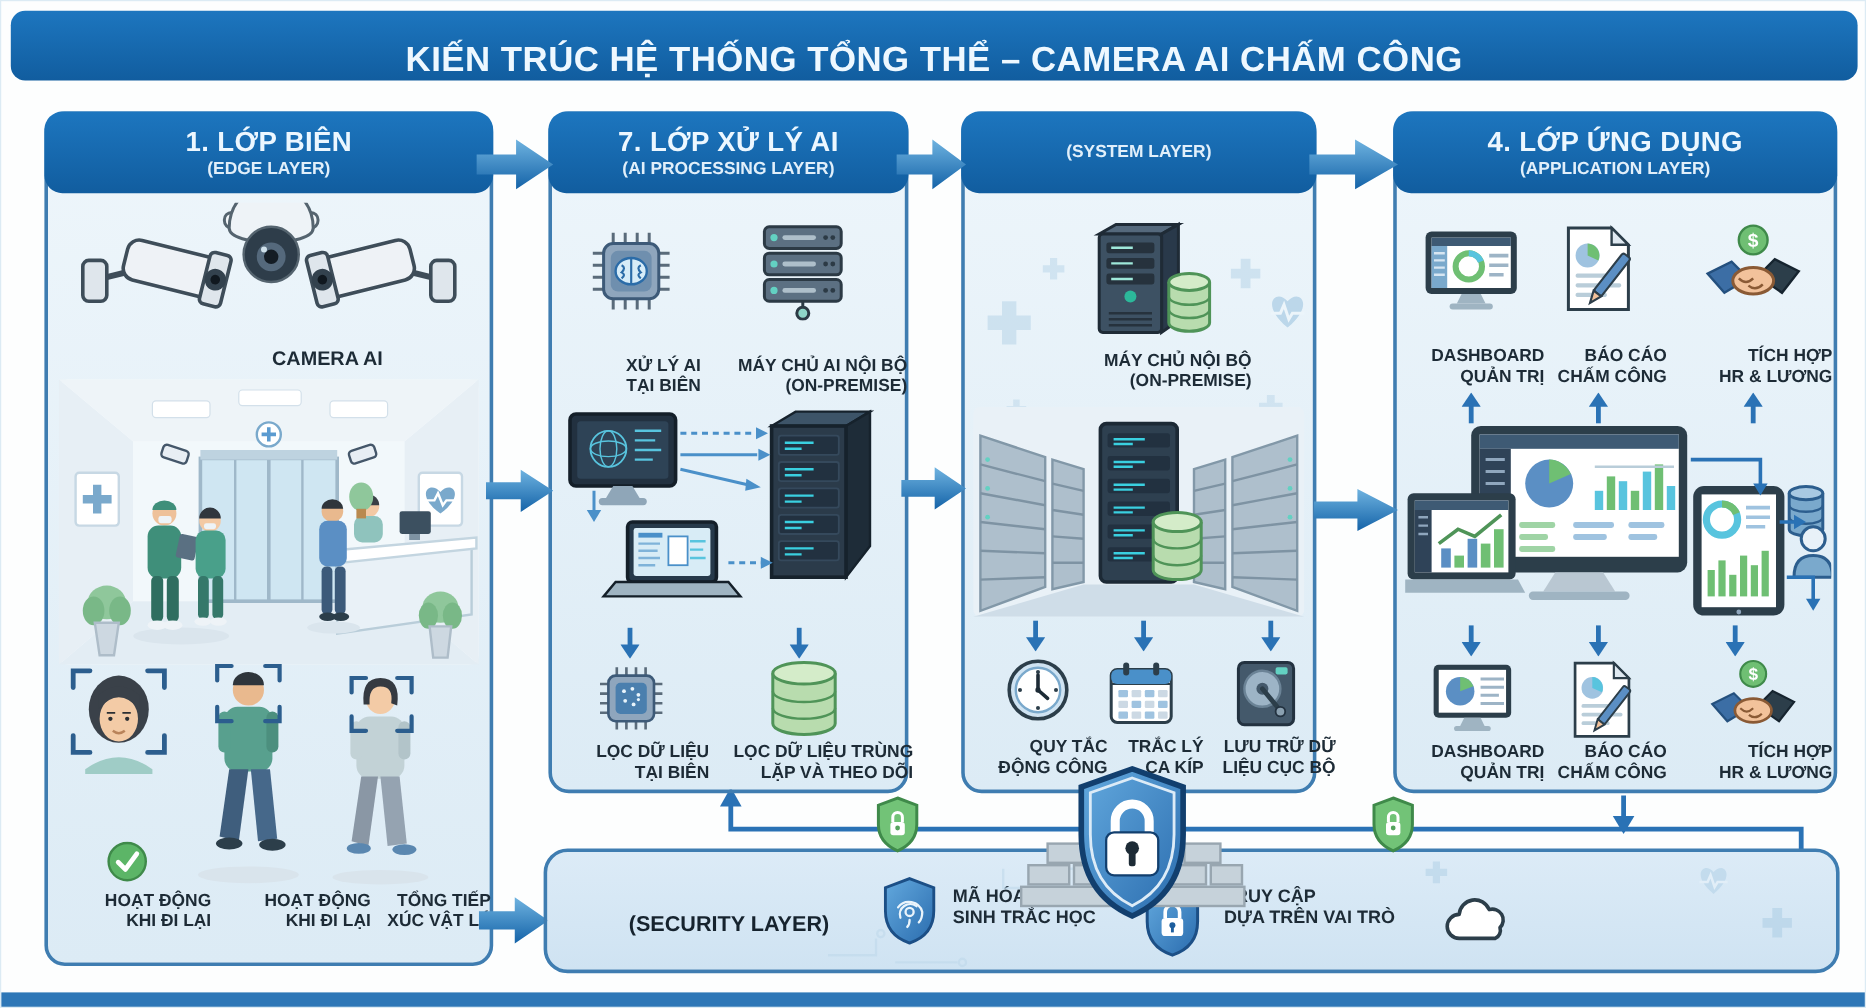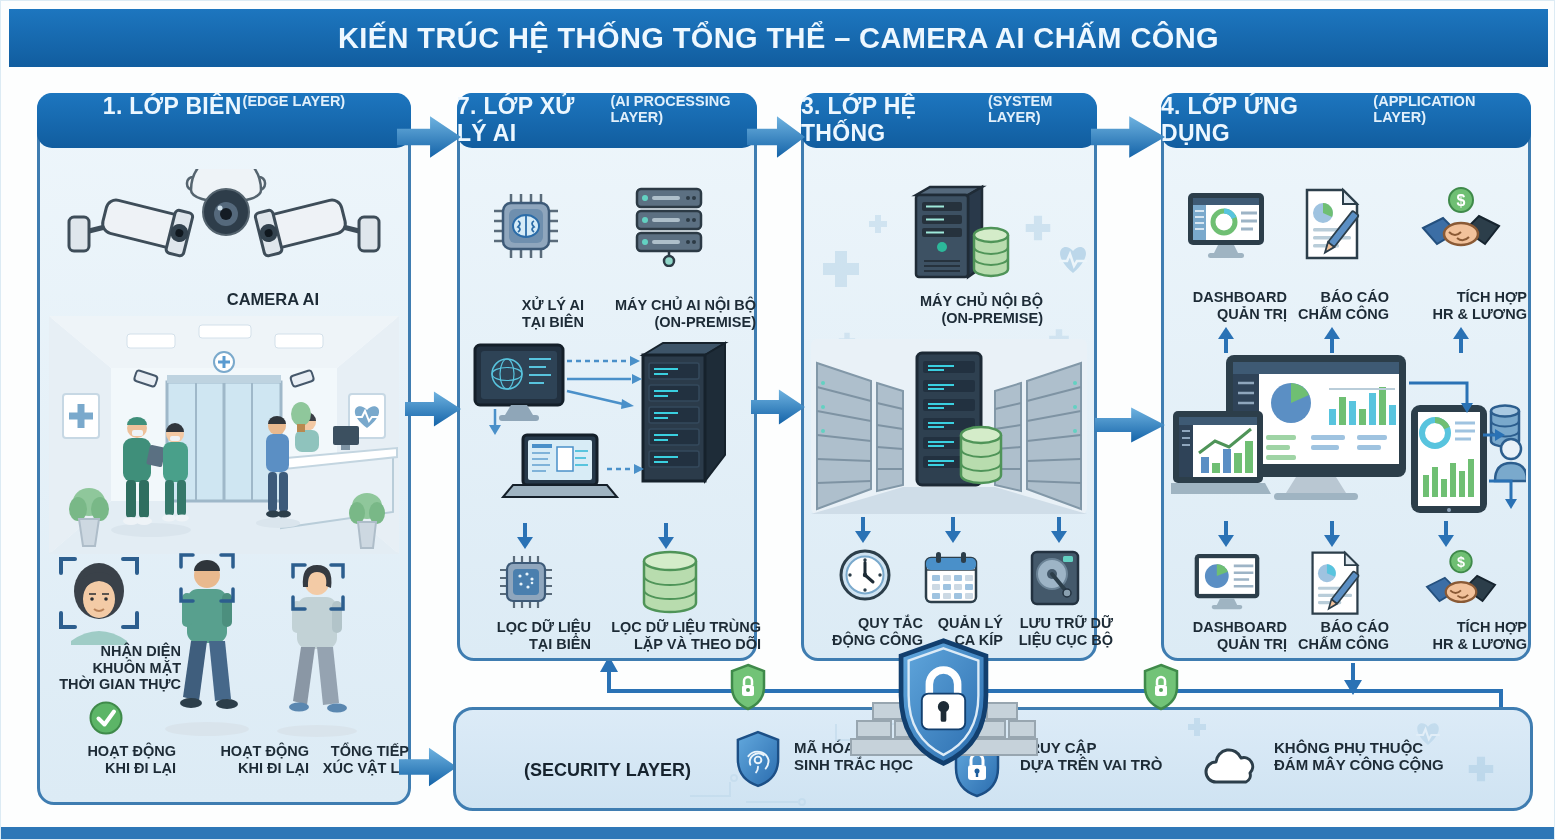--- a/index.html
+++ b/index.html
@@ -1,25 +1,25 @@
 <!DOCTYPE html>
 <html><head>
 <meta charset="utf-8">
 <style>
   *{margin:0;padding:0;box-sizing:border-box}
   body{font-family:"Liberation Sans",sans-serif;background:#ffffff}
   #canvas{position:relative;width:1555px;height:840px;background:#fdfefe;overflow:hidden;border:1px solid #dcebf4}
   .abs{position:absolute}
   .titlebar{left:8px;top:8px;width:1539px;height:58px;background:linear-gradient(180deg,#1d76bf,#115d9f);
-    border-radius:0;display:flex;align-items:center;justify-content:center;color:#eef8ff;
+    border-radius:12px;display:flex;align-items:flex-end;justify-content:center;color:#eef8ff;
     font-size:29px;font-weight:bold;letter-spacing:.4px}
   .panel{background:linear-gradient(180deg,#eef6fb,#dcebf5);border:3px solid #3f7db1;border-radius:17px}
-  .phead{position:absolute;left:-3px;top:-3px;width:calc(100% + 6px);height:55px;
-    background:linear-gradient(180deg,#1d76bf,#115d9f);border-radius:15px;display:flex;flex-direction:row;
-    justify-content:center;color:#ecf7ff;gap:1px}
+  .phead{position:absolute;left:-3px;top:-3px;width:calc(100% + 6px);height:68px;
+    background:linear-gradient(180deg,#1d76bf,#115d9f);border-radius:15px;display:flex;flex-direction:column;
+    align-items:center;justify-content:center;color:#ecf7ff;gap:1px}
   .phead .l1{font-size:23px;font-weight:bold;letter-spacing:.3px}
   .phead .l2{font-size:14.5px;font-weight:bold;opacity:.95}
   .lbl{position:absolute;font-weight:bold;color:#1d2b36;text-align:right;white-space:pre-line;line-height:1.14;font-size:14.5px}
   .lbl.left{text-align:left}
   .lbl.big{font-size:16.5px}
   .secbar{left:452px;top:706px;width:1080px;height:104px;background:linear-gradient(180deg,#dcebf7,#cfe3f2);
     border:3px solid #3f7db1;border-radius:20px}
   .sec1{font-size:23px;font-weight:bold;color:#16232e;text-align:center}
   .sec2{font-size:18px;font-weight:bold;color:#16232e;text-align:right}
   .bstrip{left:0;top:826px;width:1555px;height:14px;background:#2e77b7}
@@ -233,23 +233,20 @@
       <ellipse cx="288" cy="159" rx="10" ry="4.5" fill="#5a87b0"></ellipse>
     </g>
     <g stroke="#2c5e8e" stroke-width="3.5" fill="none" stroke-linecap="round">
       <path d="M244,28 v-12 h12"></path>
         <path d="M282,16 h12 v12"></path>
         <path d="M244,48 v12 h12"></path>
         <path d="M282,60 h12 v-12"></path>
     </g>
   </svg>
 
-  <div class="lbl" style="left:30px;top:642px;width:150px">NHẬN DIỆN
-KHUÔN MẶT
-THỜI GIAN THỰC</div>
   <svg class="abs" style="left:88px;top:700px" width="34" height="34" viewBox="0 0 34 34">
     <circle cx="17" cy="17" r="15.5" fill="#5cb567" stroke="#3f8a4a" stroke-width="2"></circle>
     <path d="M9.5,17.5 l6,6 L25,10.5" stroke="#ffffff" stroke-width="4" fill="none" stroke-linecap="round" stroke-linejoin="round"></path>
   </svg>
   <div class="lbl" style="left:35px;top:742px;width:140px">HOẠT ĐỘNG
 KHI ĐI LẠI</div>
   <div class="lbl" style="left:168px;top:742px;width:140px">HOẠT ĐỘNG
 KHI ĐI LẠI</div>
   <div class="lbl" style="left:282px;top:742px;width:126px">TỔNG TIẾP
 XÚC VẬT LÝ</div>
@@ -391,21 +388,20 @@
     <ellipse cx="31" cy="12" rx="26" ry="9" fill="#d4ecc9" stroke="#4f9458" stroke-width="2.5"></ellipse>
     <path d="M5,27 a26,9 0 0 0 52,0 M5,41 a26,9 0 0 0 52,0" stroke="#4f9458" stroke-width="2" fill="none"></path>
   </svg>
   <div class="lbl" style="left:460px;top:618px;width:130px">LỌC DỮ LIỆU
 TẠI BIÊN</div>
   <div class="lbl" style="left:578px;top:618px;width:182px">LỌC DỮ LIỆU TRÙNG
 LẶP VÀ THEO DÕI</div>
 
   <div class="abs panel" style="left:800px;top:92px;width:296px;height:568px">
     <div class="phead">
-      <span class="l1">3. LỚP HỆ THỐNG</span>
       <span class="l2">(SYSTEM LAYER)</span>
 
     </div>
   </div>
 
   <svg class="abs" style="left:818px;top:246px;opacity:.6" width="44" height="44" viewBox="0 0 44 44">
       <path d="M22,4 v36 M4,22 h36" stroke="#bcd7ea" stroke-width="12"></path>
     </svg>
   <svg class="abs" style="left:866px;top:212px;opacity:.55" width="22" height="22" viewBox="0 0 44 44">
       <path d="M22,4 v36 M4,22 h36" stroke="#bcd7ea" stroke-width="12"></path>
@@ -549,21 +545,21 @@
   <svg class="abs" style="left:1028px;top:548px" width="52" height="58" viewBox="0 0 52 58">
     <rect x="3" y="3" width="46" height="52" rx="5" fill="#44596b" stroke="#233240" stroke-width="2.5"></rect>
     <circle cx="23" cy="25" r="15" fill="#9db4c6" stroke="#6b8396" stroke-width="2"></circle>
     <circle cx="23" cy="25" r="5" fill="#44596b"></circle>
     <path d="M23,25 L37,42" stroke="#2c3e4a" stroke-width="4" stroke-linecap="round"></path>
     <circle cx="38" cy="44" r="4" fill="#8aa0b0" stroke="#233240" stroke-width="1.5"></circle>
     <rect x="34" y="7" width="10" height="6" rx="1.5" fill="#63d1c2"></rect>
   </svg>
   <div class="lbl" style="left:806px;top:614px;width:116px">QUY TẮC
 ĐỘNG CÔNG</div>
-  <div class="lbl" style="left:898px;top:614px;width:104px">QUẢN LÝ
+  <div class="lbl" style="left:898px;top:614px;width:104px">TRẮC LÝ
 CA KÍP</div>
   <div class="lbl" style="left:996px;top:614px;width:116px">LƯU TRỮ DỮ
 LIỆU CỤC BỘ</div>
 
   <div class="abs panel" style="left:1160px;top:92px;width:370px;height:568px">
     <div class="phead">
       <span class="l1">4. LỚP ỨNG DỤNG</span>
       <span class="l2">(APPLICATION LAYER)</span>
     </div>
   </div>
@@ -820,22 +816,20 @@
       <path d="M19,27 v-5 a6,6 0 0 1 12,0 v5" stroke="#ffffff" stroke-width="3" fill="none"></path>
       <circle cx="25" cy="33" r="2.5" fill="#1d5e9e"></circle>
         <rect x="23.8" y="34" width="2.4" height="5" fill="#1d5e9e"></rect>
     </svg>
     <div class="lbl left" style="left:564px;top:29px;width:170px;font-size:15px">TRUY CẬP
 DỰA TRÊN VAI TRÒ</div>
 
     <svg class="abs" style="left:744px;top:32px" width="66" height="46" viewBox="0 0 66 46">
       <path d="M16,40 a10,10 0 0 1 0,-20 a13,13 0 0 1 25,-4 a9,9 0 0 1 9,15 a7.5,7.5 0 0 1 -4,9 Z" fill="#ffffff" stroke="#2c3e4a" stroke-width="3" stroke-linejoin="round"></path>
     </svg>
-    <div class="lbl left" style="left:818px;top:29px;width:200px;font-size:15px">KHÔNG PHỤ THUỘC
-ĐÁM MÂY CÔNG CỘNG</div>
 
     <svg class="abs" style="left:955px;top:10px;opacity:.45" width="34" height="30" viewBox="0 0 40 36">
         <path d="M20,8 c-9,-11 -24,2 0,22 c24,-20 9,-33 0,-22 Z" fill="#a9cce4"></path>
         <path d="M6,18 h8 l3,-7 4,12 3,-5 h10" stroke="#eef6fb" stroke-width="2.5" fill="none"></path>
       </svg>
     <svg class="abs" style="left:1010px;top:44px;opacity:.5" width="30" height="30" viewBox="0 0 44 44">
         <path d="M22,4 v36 M4,22 h36" stroke="#a9cce4" stroke-width="12"></path>
       </svg>
     <svg class="abs" style="left:730px;top:6px;opacity:.45" width="22" height="22" viewBox="0 0 44 44">
         <path d="M22,4 v36 M4,22 h36" stroke="#a9cce4" stroke-width="12"></path>

